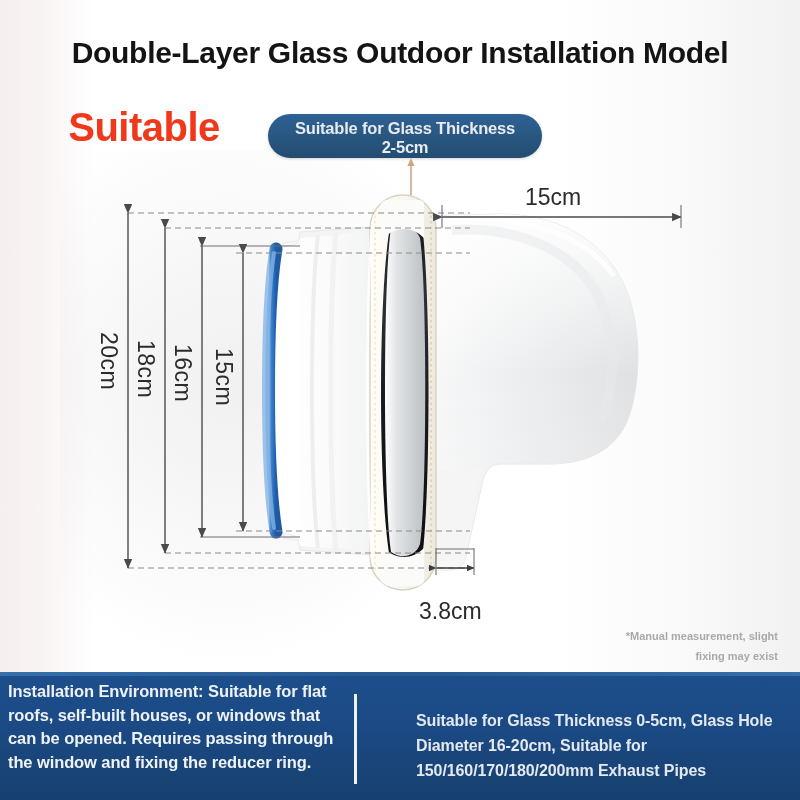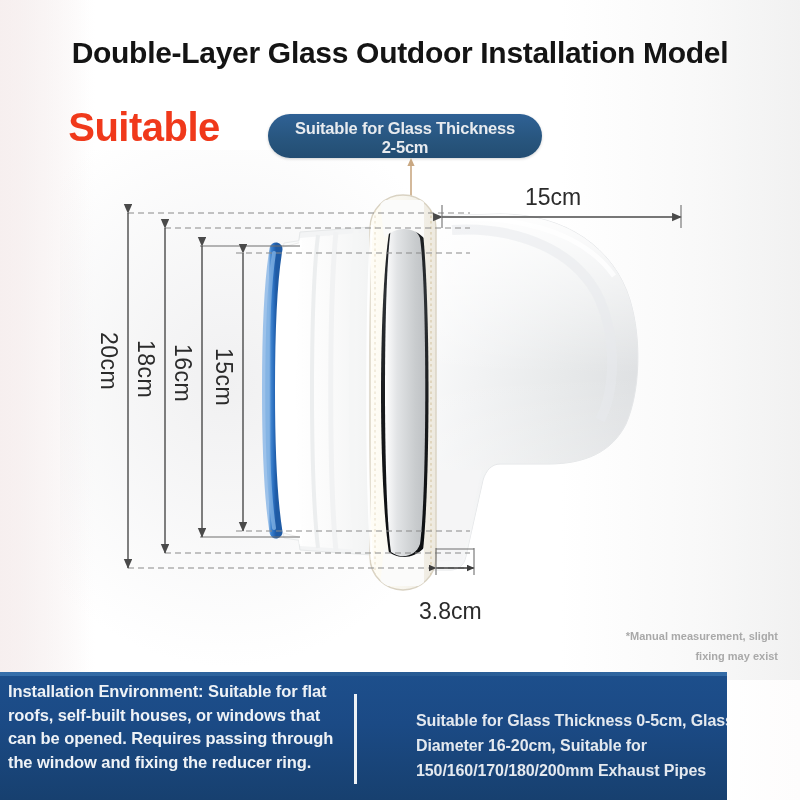--- a/index.html
+++ b/index.html
@@ -111,21 +111,21 @@
     position:absolute;right:22px;top:626px;width:300px;
     text-align:right;
     color:#a9a9a9;
     font-size:11px;
     line-height:20px;
     font-weight:600;
   }
 
   
   .banner{
-    position:absolute;left:0;top:672px;width:727px;height:128px;
+    position:absolute;left:0;top:672px;width:800px;height:128px;
     background:linear-gradient(180deg,#1d4f8c 0%, #1b4a85 40%, #17406f 100%);
     overflow:hidden;
   }
   .banner::before{
     content:"";position:absolute;left:0;top:0;width:800px;height:4px;
     background:linear-gradient(90deg,#3f7ab5,#2b5f96 45%,#2b5f96 55%,#3f7ab5);
     opacity:.75;
   }
   .banner .left{
     position:absolute;left:8px;top:8px;width:330px;

